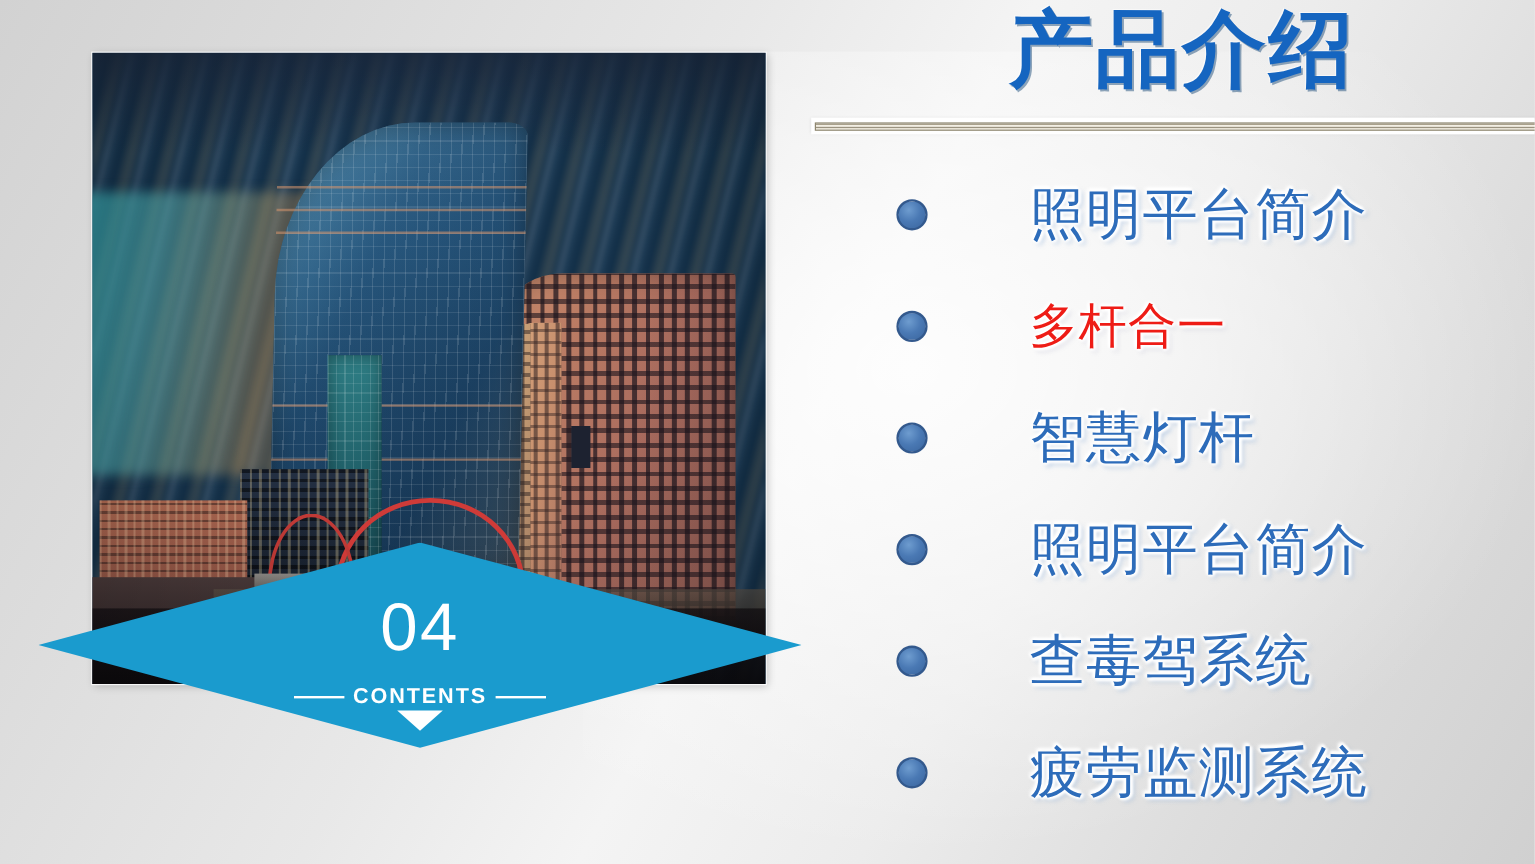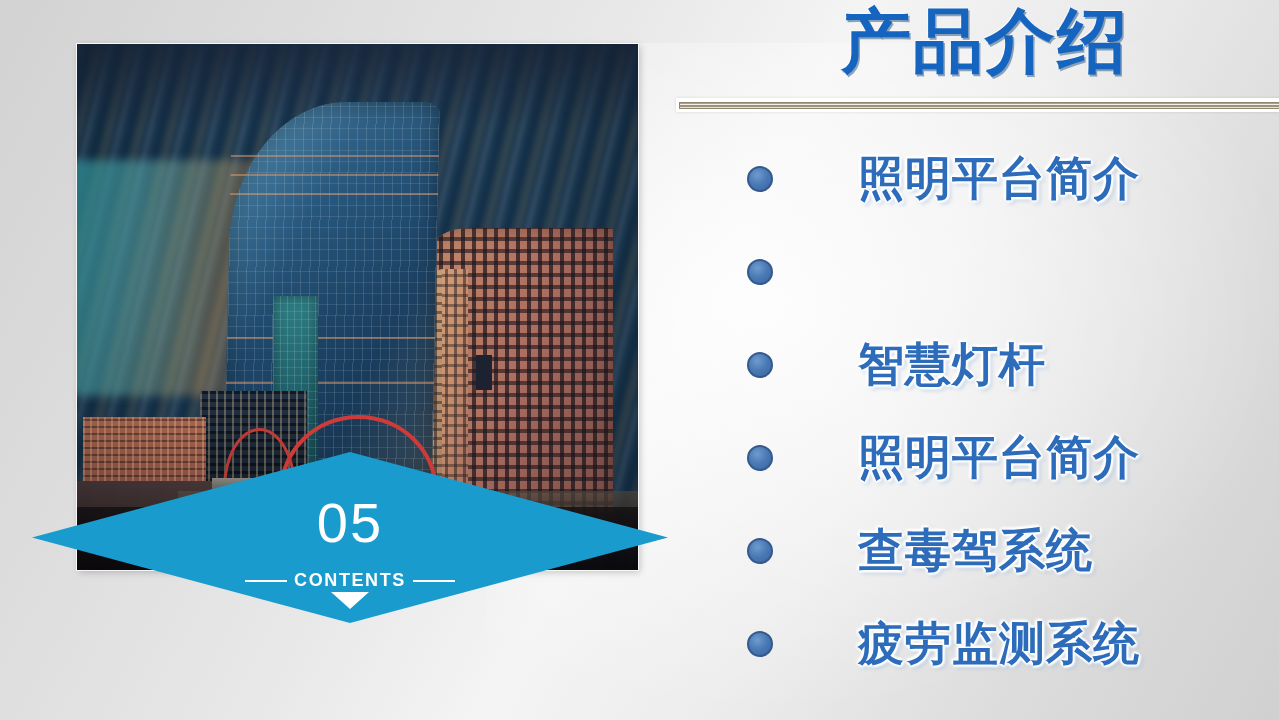--- a/index.html
+++ b/index.html
@@ -442,21 +442,21 @@
     height: 26px;
     margin-left: 75px;
     border-radius: 50%;
     background: radial-gradient(circle at 38% 32%, #6e9ccf 0%, #4a79b4 48%, #3a659e 100%);
     border: 2px solid #33598d;
     box-sizing: border-box;
   }
   .bullet-text {
     margin-left: 85px;
     font-size: 46px;
-    font-weight: bold;
+    font-weight: normal;
     letter-spacing: 1px;
     white-space: nowrap;
   }
   .bullet-text.blue {
     color: #2d6cba;
     text-shadow:
        2px 0 2px #ffffff, -2px 0 2px #ffffff,
        0 2px 2px #ffffff, 0 -2px 2px #ffffff,
        2px 2px 3px rgba(255,255,255,0.95),
        -2px -2px 3px rgba(255,255,255,0.95),
@@ -531,21 +531,21 @@
     <div class="bridge-arch"></div>
     <div class="bridge-arch2"></div>
     <div class="bridge-deck"></div>
     <div class="river"></div>
     <div class="foreground-dark"></div>
     <div class="photo-vignette"></div>
   </div>
 
   <div id="contents-badge">
     <div id="diamond"></div>
-    <div id="contents-number">05</div>
+    <div id="contents-number">04</div>
     <div id="contents-caption-row">
       <span class="caption-rule"></span>
       <span id="contents-caption">CONTENTS</span>
       <span class="caption-rule"></span>
     </div>
     <div id="contents-arrow"></div>
   </div>
 
   <div id="right-pane">
 
@@ -557,20 +557,21 @@
 
     <div id="bullet-list">
 
       <div class="bullet-row">
         <span class="bullet-dot"></span>
         <span class="bullet-text blue">照明平台简介</span>
       </div>
 
       <div class="bullet-row">
         <span class="bullet-dot"></span>
+        <span class="bullet-text red">多杆合一</span>
       </div>
 
       <div class="bullet-row">
         <span class="bullet-dot"></span>
         <span class="bullet-text blue">智慧灯杆</span>
       </div>
 
       <div class="bullet-row">
         <span class="bullet-dot"></span>
         <span class="bullet-text blue">照明平台简介</span>

